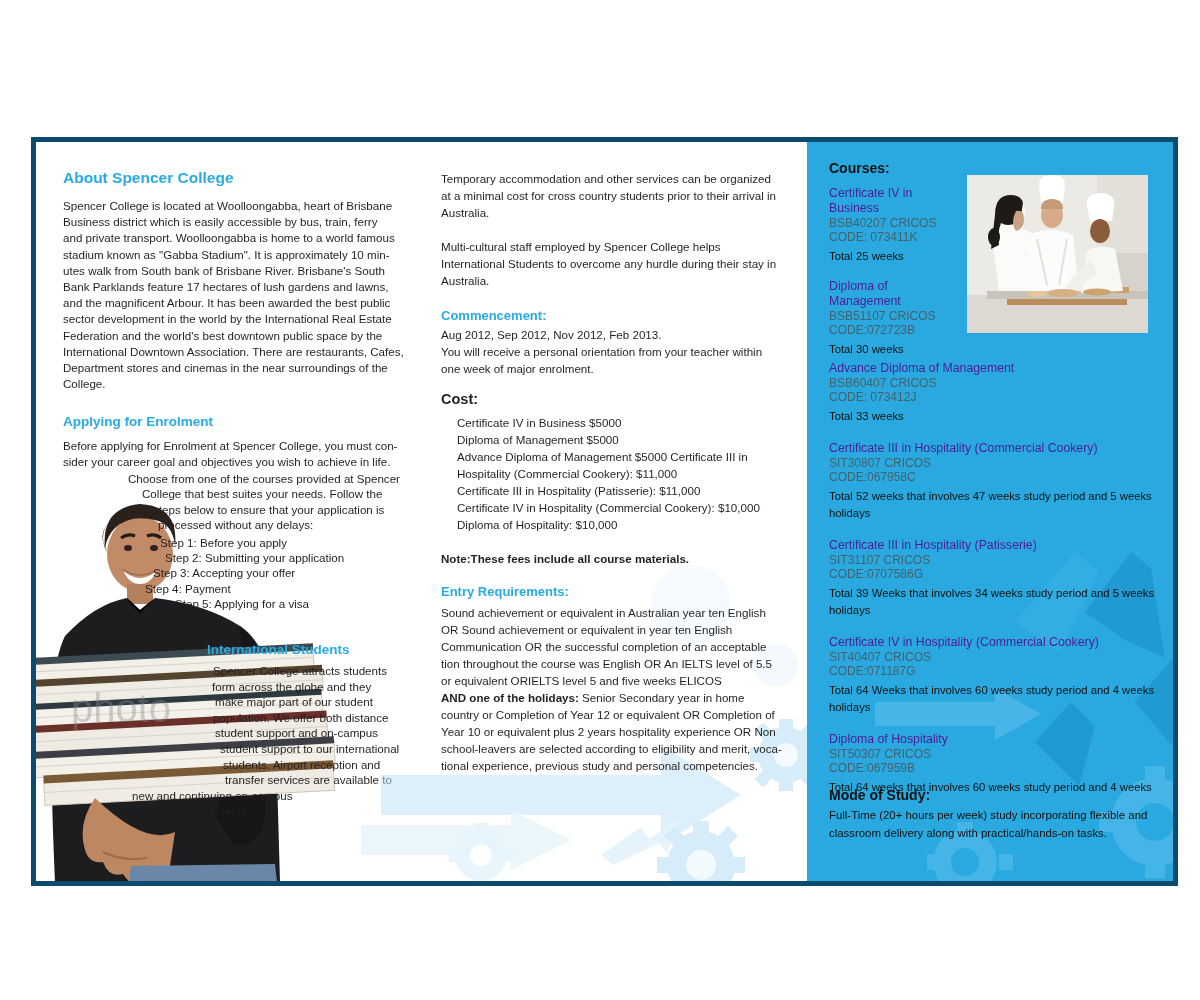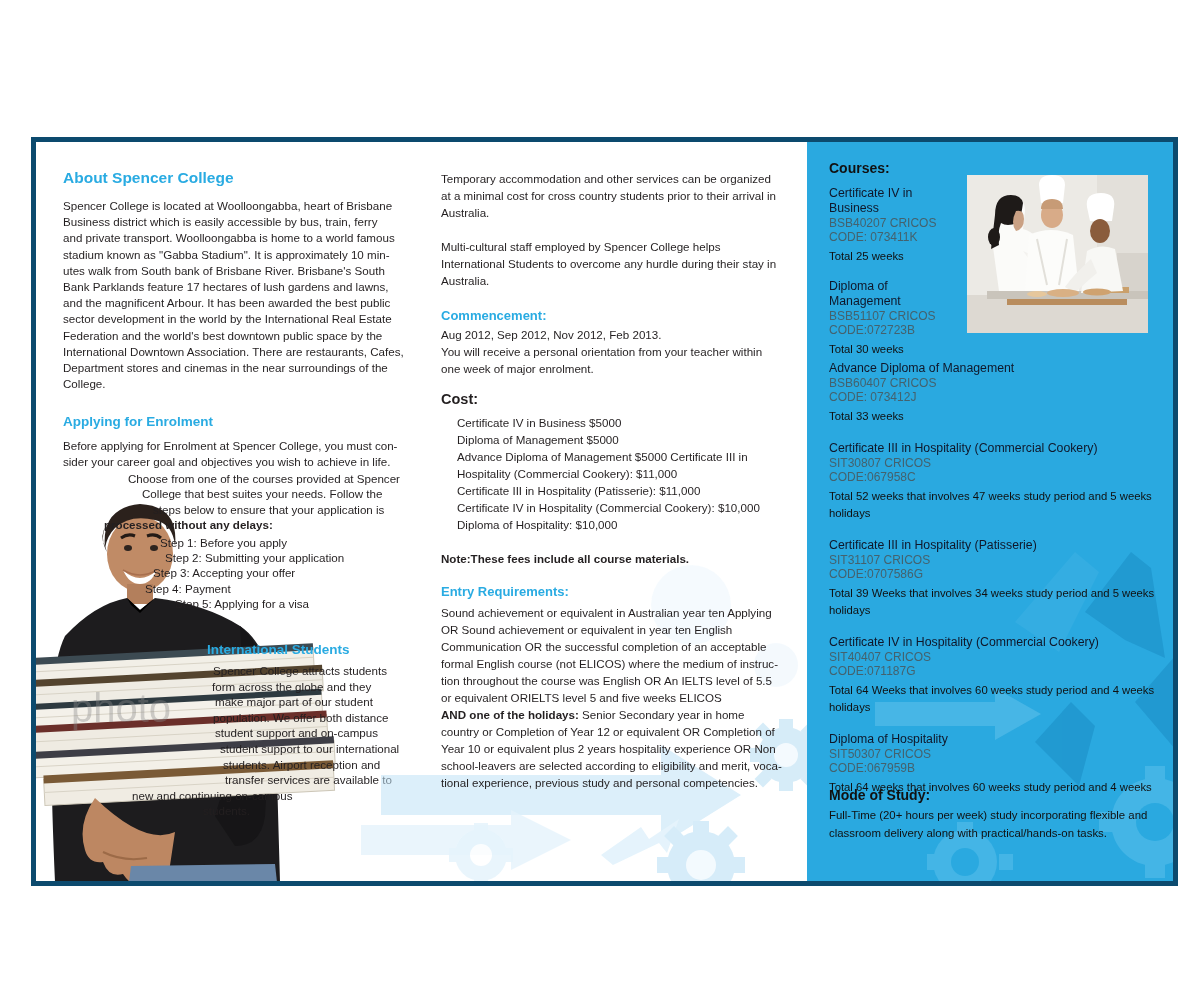--- a/index.html
+++ b/index.html
@@ -16,21 +16,21 @@
   .abs{position:absolute;}
   #about-heading{top:27px;left:0;}
   #about-para{top:56px;left:0;}
   #applying-heading{top:272px;left:0;}
   #applying-intro{top:296px;left:0;}
   #choose-lines{top:329px;left:0;}
   #choose-lines .body-line{line-height:15.4px;}
   #choose-lines div:nth-child(1){margin-left:65px;}
   #choose-lines div:nth-child(2){margin-left:79px;}
   #choose-lines div:nth-child(3){margin-left:90px;}
-  #choose-lines div:nth-child(4){margin-left:41px;font-weight:bold;}
+  #choose-lines div:nth-child(4){margin-left:95px;}
   #steps{top:393px;left:0;}
   #steps .body-line{line-height:15.2px;}
   #steps div:nth-child(1){margin-left:97px;}
   #steps div:nth-child(2){margin-left:102px;}
   #steps div:nth-child(3){margin-left:90px;}
   #steps div:nth-child(4){margin-left:82px;}
   #steps div:nth-child(5){margin-left:112px;}
   #intl-heading{top:500px;left:144px;}
   #intl-lines{top:521px;left:0;}
   #intl-lines .body-line{line-height:15.6px;}
@@ -61,21 +61,21 @@
   #entry-lines b{font-weight:bold;}
   #mid-watermark{position:absolute;left:-80px;top:283px;width:460px;height:456px;z-index:-1;}
   
   .col-right{position:absolute;left:771px;top:0;width:422px;height:100%;background:#2aa9e0;z-index:3;overflow:hidden;}
   #panel-deco{position:absolute;left:0;top:0;width:100%;height:100%;}
   .rp{position:absolute;left:22px;}
   #courses-heading{top:18px;font-size:14px;font-weight:bold;color:#111111;margin:0;}
   #courses-top{top:44px;width:135px;}
   #chefs-photo{position:absolute;left:160px;top:33px;width:181px;height:158px;}
   .course{margin-bottom:16px;}
-  .course-title{color:#0f172a;font-size:12.3px;line-height:15px;}
+  .course-title{color:#4c1d95;font-size:12.3px;line-height:15px;}
   .course-code{color:#44626e;font-size:12px;line-height:14px;}
   .course-total{color:#101010;font-size:11.3px;line-height:17px;margin-top:4px;}
   #courses-top .course-title{max-width:100px;}
   #courses-top .course{margin-bottom:14px;}
   #courses-list{top:219px;width:338px;}
   #mode-block{top:645px;width:330px;}
   #mode-heading{font-size:14px;font-weight:bold;color:#111111;margin:0 0 4px 0;}
   #mode-lines .body-line{line-height:17.5px;font-size:11.4px;color:#101010;}
   .wm-text{font-size:40px;fill:#8a8a8a;opacity:.38;font-family:"Liberation Sans",sans-serif;}
 </style>
@@ -213,24 +213,23 @@
           <div class="body-line">Hospitality (Commercial Cookery): $11,000</div>
           <div class="body-line">Certificate III in Hospitality (Patisserie): $11,000</div>
           <div class="body-line">Certificate IV in Hospitality (Commercial Cookery): $10,000</div>
           <div class="body-line">Diploma of Hospitality: $10,000</div>
         </div>
 
       <div class="abs" id="note-line">Note:These fees include all course materials.</div>
 
       <h2 class="h-cyan abs" id="entry-heading">Entry Requirements:</h2>
       <div class="abs" id="entry-lines">
-          <div class="body-line">Sound achievement or equivalent in Australian year ten Applying</div>
+          <div class="body-line">Sound achievement or equivalent in Australian year ten English</div>
           <div class="body-line">OR Sound achievement or equivalent in year ten English</div>
           <div class="body-line">Communication OR the successful completion of an acceptable</div>
-          <div class="body-line">formal English course (not ELICOS) where the medium of instruc-</div>
           <div class="body-line">tion throughout the course was English OR An IELTS level of 5.5</div>
           <div class="body-line">or equivalent ORIELTS level 5 and five weeks ELICOS</div>
           <div class="body-line"><b>AND one of the holidays:</b> Senior Secondary year in home</div>
           <div class="body-line">country or Completion of Year 12 or equivalent OR Completion of</div>
           <div class="body-line">Year 10 or equivalent plus 2 years hospitality experience OR Non</div>
           <div class="body-line">school-leavers are selected according to eligibility and merit, voca-</div>
           <div class="body-line">tional experience, previous study and personal competencies.</div>
         </div>
 
       <svg id="mid-watermark" viewBox="0 0 460 456">

